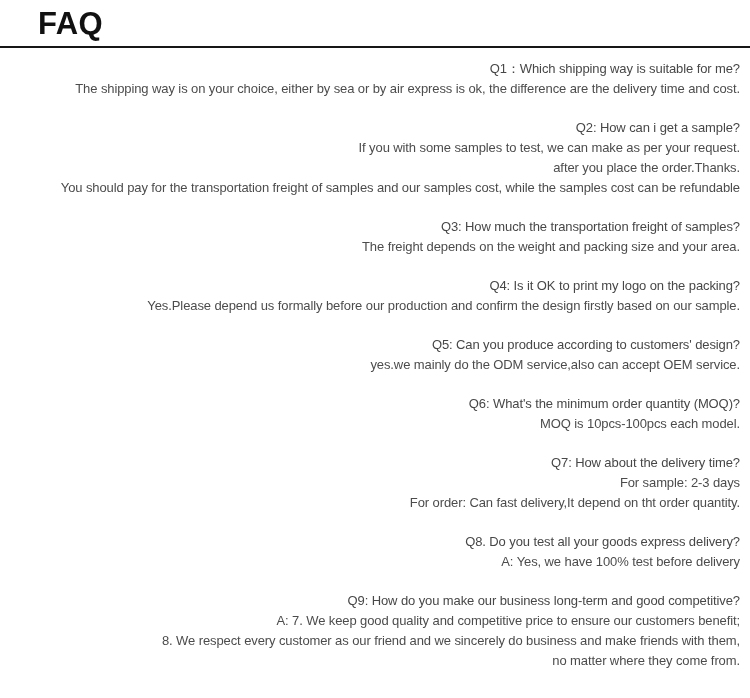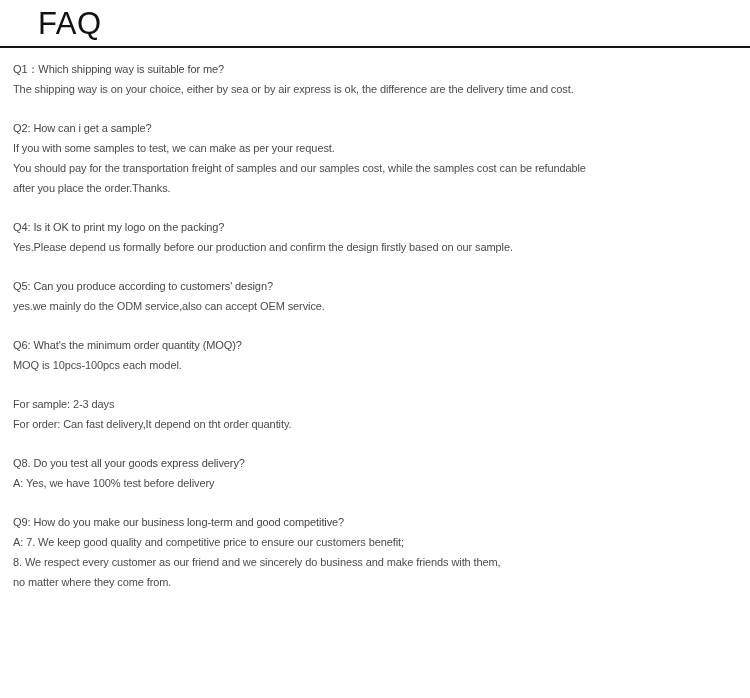--- a/index.html
+++ b/index.html
@@ -15,78 +15,84 @@
   }
   .header {
     height: 48px;
     box-sizing: border-box;
     border-bottom: 2px solid #161616;
   }
   .page-title {
     margin: 0;
     padding: 5px 0 0 38px;
     font-size: 31px;
-    font-weight: 400;
+    font-weight: 700;
     letter-spacing: 0.5px;
     color: #111111;
     line-height: 1.25;
   }
   .faq-list {
     padding: 11px 10px 0 13px;
   }
   .faq-item {
     margin: 0 0 19px 0;
   }
   .q-line, .a-line {
-    font-size: 11px;
+    font-size: 13px;
     line-height: 20px;
     letter-spacing: -0.1px;
     color: #4c4c4c;
     white-space: nowrap;
+    text-align: right;
   }
   .q-line {
     color: #474747;
   }
 </style>
 </head>
 <body>
 
 <div class="header">
   <h1 class="page-title">FAQ</h1>
 </div>
 <div class="faq-list">
   <section class="faq-item">
     <div class="q-line">Q1：Which shipping way is suitable for me?</div>
   <div class="a-line">The shipping way is on your choice, either by sea or by air express is ok, the difference are the delivery time and cost.</div>
     </section>
 
   <section class="faq-item">
     <div class="q-line">Q2: How can i get a sample?</div>
   <div class="a-line">If you with some samples to test, we can make as per your request.</div>
+      <div class="a-line">after you place the order.Thanks.</div>
       <div class="a-line">You should pay for the transportation freight of samples and our samples cost, while the samples cost can be refundable</div>
-      <div class="a-line">after you place the order.Thanks.</div>
     </section>
 
+  <section class="faq-item">
+    <div class="q-line">Q3: How much the transportation freight of samples?</div>
+  <div class="a-line">The freight depends on the weight and packing size and your area.</div>
+    </section>
 
   <section class="faq-item">
     <div class="q-line">Q4: Is it OK to print my logo on the packing?</div>
   <div class="a-line">Yes.Please depend us formally before our production and confirm the design firstly based on our sample.</div>
     </section>
 
   <section class="faq-item">
     <div class="q-line">Q5: Can you produce according to customers' design?</div>
   <div class="a-line">yes.we mainly do the ODM service,also can accept OEM service.</div>
     </section>
 
   <section class="faq-item">
     <div class="q-line">Q6: What's the minimum order quantity (MOQ)?</div>
   <div class="a-line">MOQ is 10pcs-100pcs each model.</div>
     </section>
 
   <section class="faq-item">
+    <div class="q-line">Q7: How about the delivery time?</div>
   <div class="a-line">For sample: 2-3 days</div>
       <div class="a-line">For order: Can fast delivery,It depend on tht order quantity.</div>
     </section>
 
   <section class="faq-item">
     <div class="q-line">Q8. Do you test all your goods express delivery?</div>
   <div class="a-line">A: Yes, we have 100% test before delivery</div>
     </section>
 
   <section class="faq-item">

